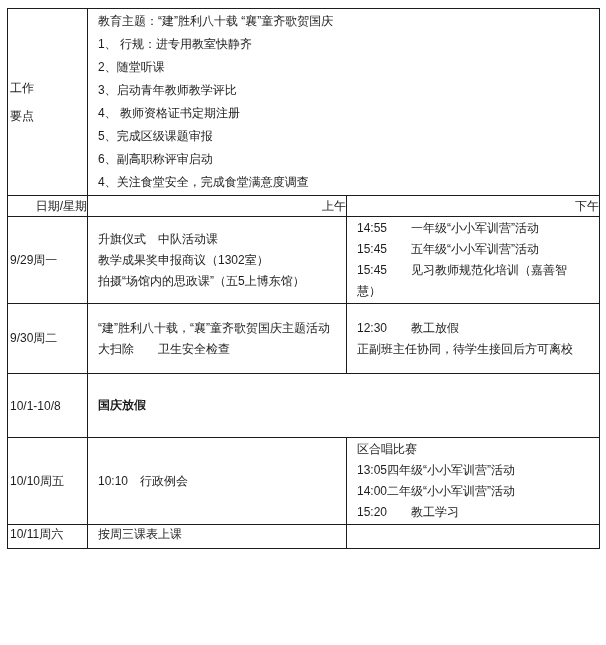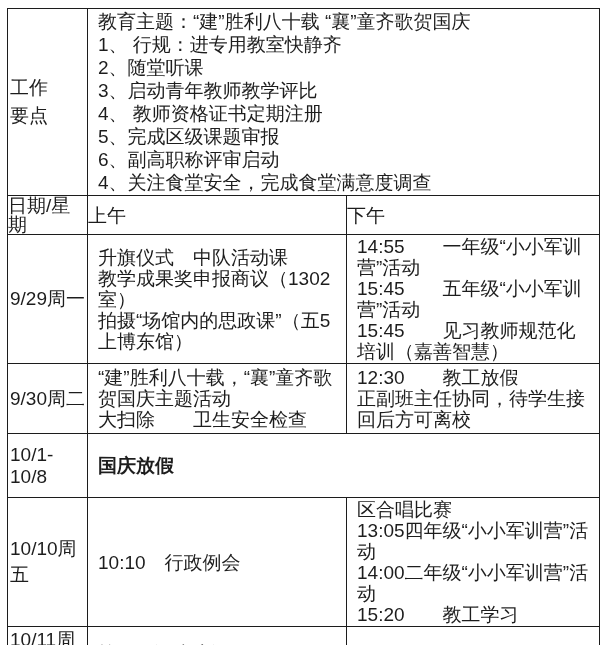--- a/index.html
+++ b/index.html
@@ -14,21 +14,21 @@
   .page{position:absolute;left:0;top:0;width:606px;height:645px;background:#ffffff;}
   table.sched{
     position:absolute;left:7px;top:8px;
     width:592px;
     border-collapse:collapse;
     table-layout:fixed;
   }
   table.sched td{
     border:1px solid #1c1c1c;
     vertical-align:middle;
-    font-size:19px;
+    font-size:12px;
   }
   col.c1{width:80px;}
   col.c2{width:259px;}
   col.c3{width:253px;}
 
   .c-date{
     padding:0 2px;
   }
   .c-content{
     text-align:left;
@@ -39,21 +39,21 @@
     line-height:21px;
   }
   .work-line{
     white-space:pre-wrap;
     line-height:23px;
   }
   .work-label-line{line-height:28px;}
 
   tr.r-work{height:184px;}
   tr.r-head{height:21px;}
-  tr.r-head td{text-align:left;padding:0;line-height:19px;}
+  tr.r-head td{text-align:right;padding:0;line-height:19px;}
   tr.r0{height:45px;}
   tr.r1{height:86px;}
   tr.r2{height:70px;}
   tr.r-holiday{height:64px;}
   tr.r3{height:54px;}
   tr.r4{height:84px;}
   tr.r5{height:20px;}
   tr.r5 td{padding-top:0;padding-bottom:4px;}
   tr.r5 .line{line-height:19px;}
 

